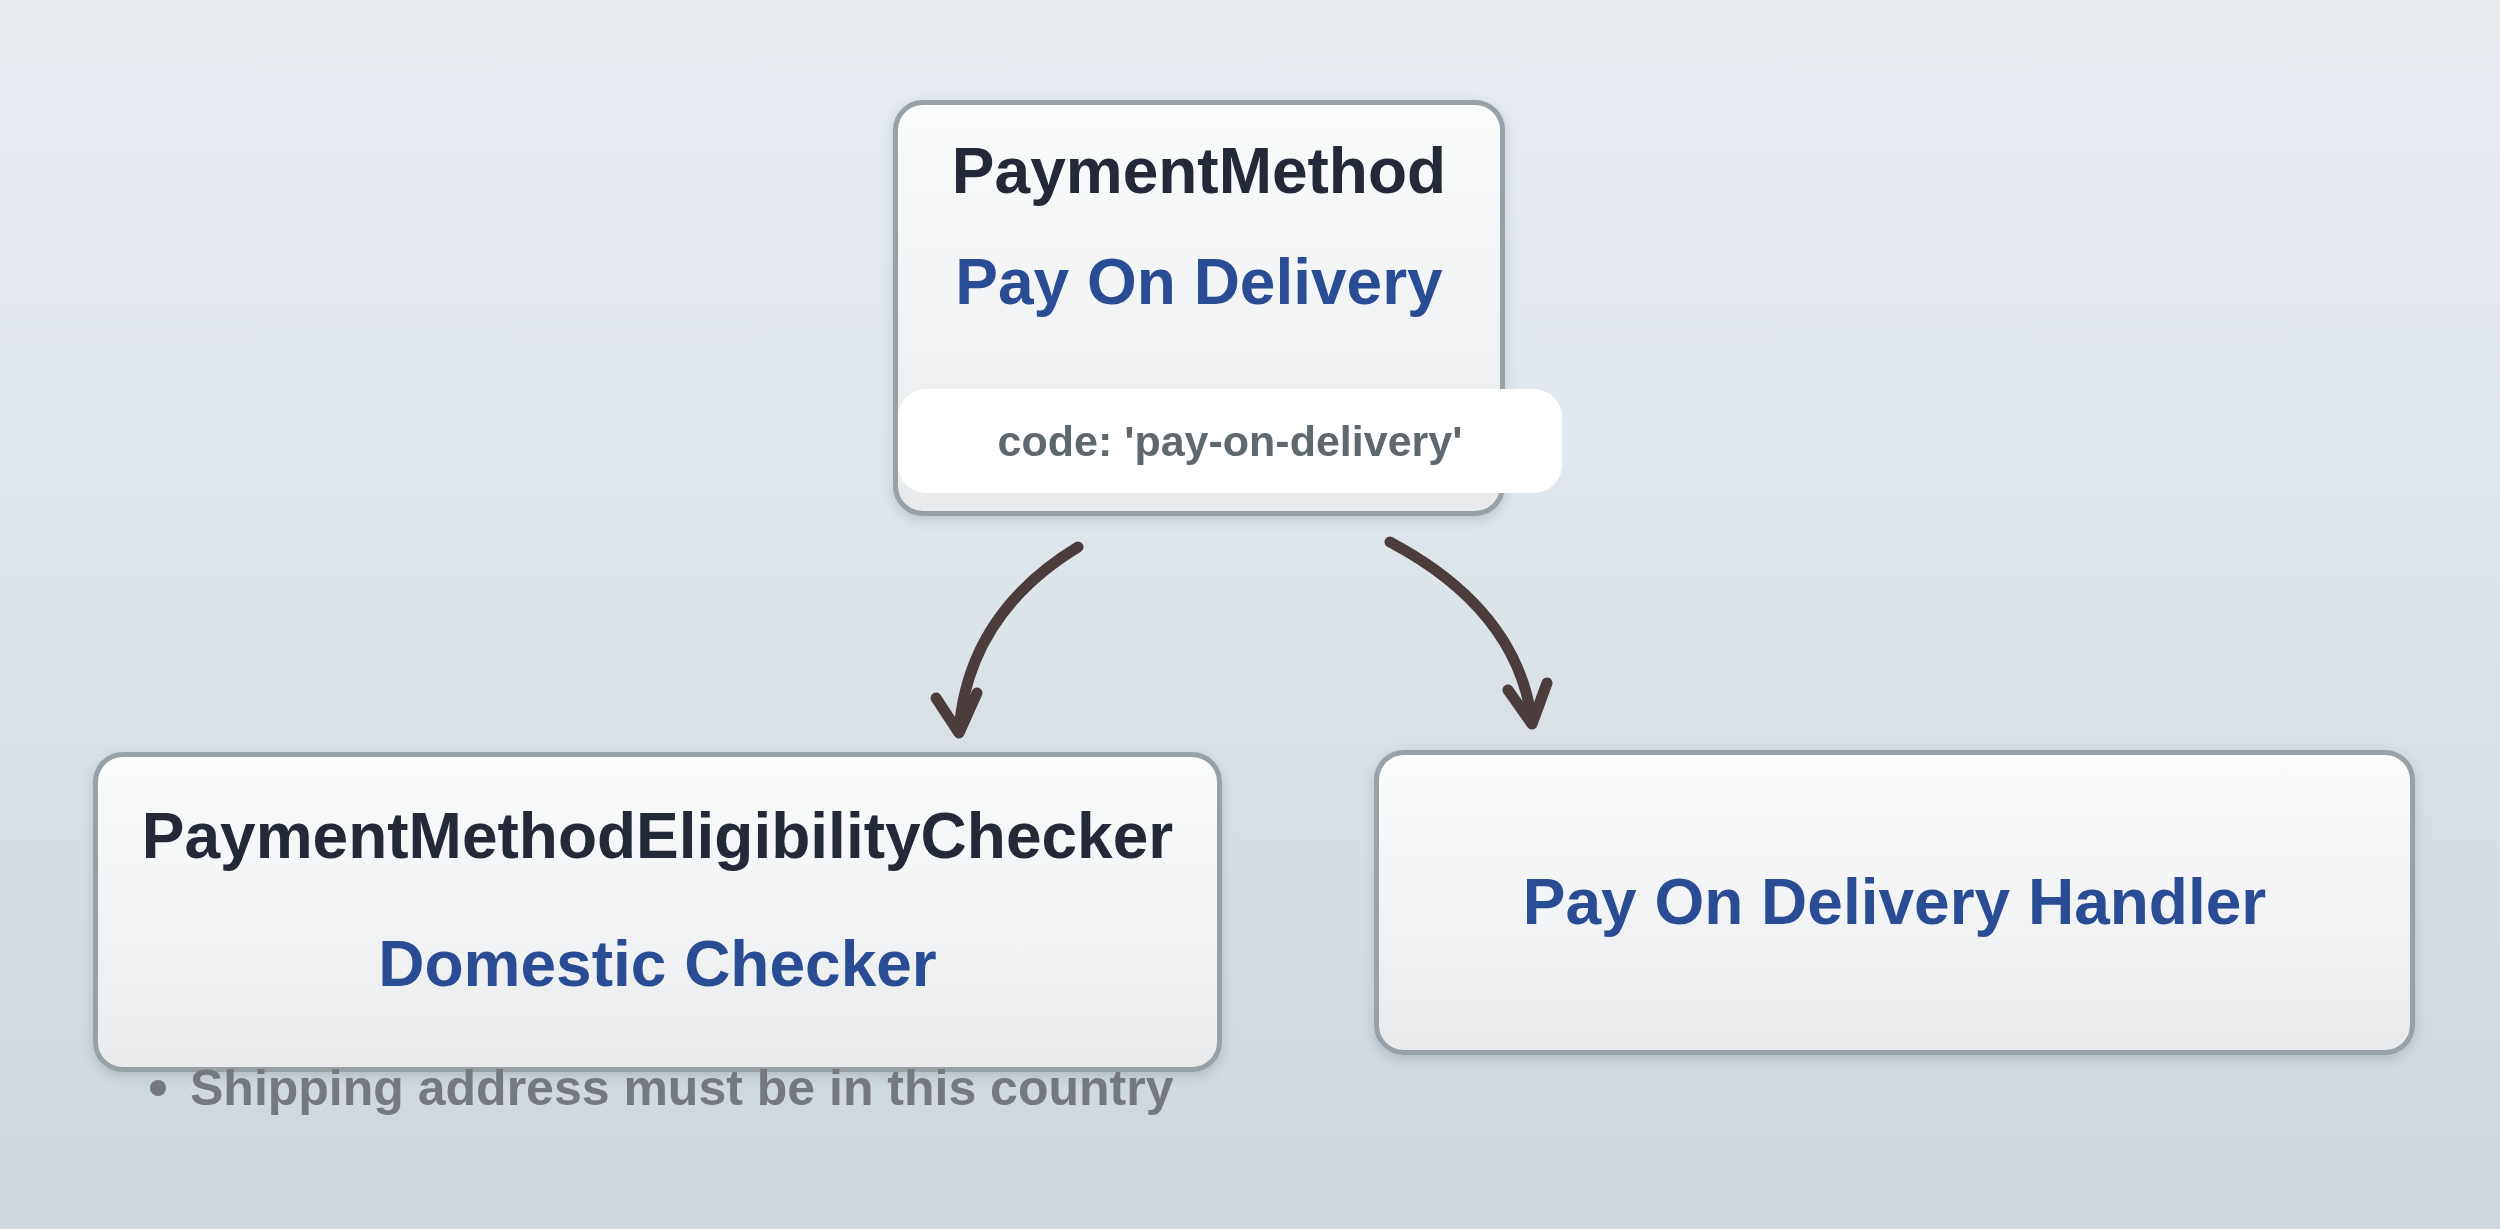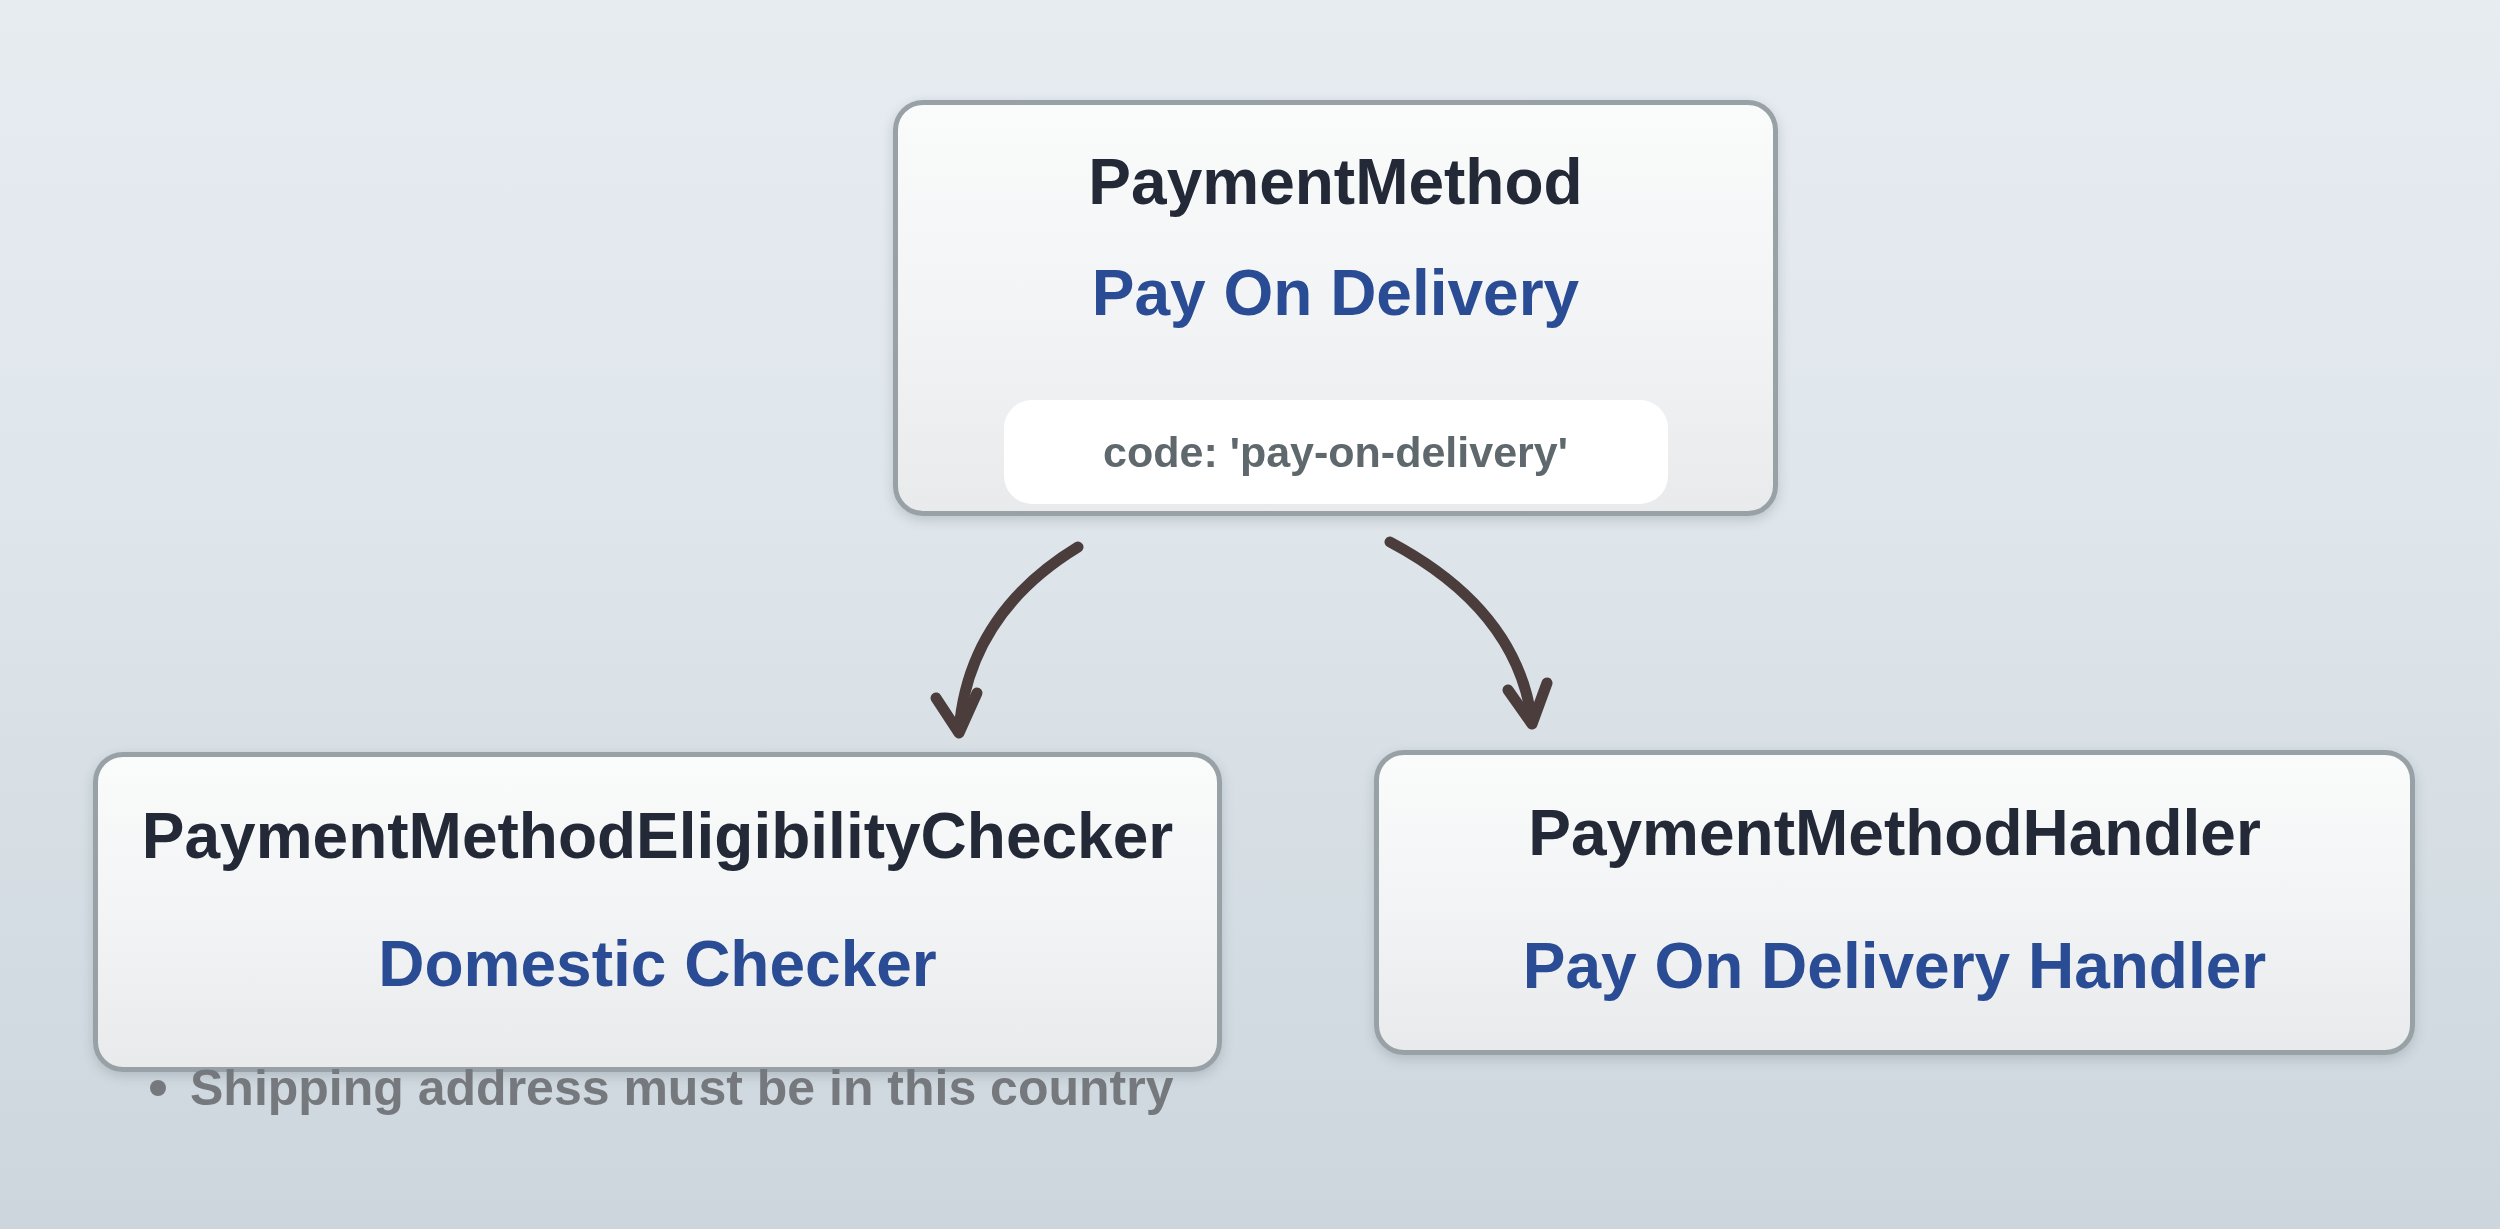--- a/index.html
+++ b/index.html
@@ -34,22 +34,22 @@
   .node-subtitle {
     font-size: 64px;
     font-weight: 700;
     color: #2a4c94;
     line-height: 1.0;
     white-space: nowrap;
   }
   
   .node-payment-method {
     left: 893px; top: 100px;
-    width: 885px; height: 416px;
-    padding-top: 45px;
+    width: 612px; height: 416px;
+    padding-top: 34px;
   }
   .node-payment-method .node-subtitle { margin-top: 47px; }
   .code-badge {
     margin: 75px auto 0 auto;
     width: 664px; height: 104px;
     background: #ffffff;
     border-radius: 28px;
     display: flex;
     align-items: center;
     justify-content: center;
@@ -139,17 +139,16 @@
   <div class="node node-eligibility">
     <div class="node-title">PaymentMethodEligibilityChecker</div>
     <div class="node-subtitle">Domestic Checker</div>
     <div class="bullet-row">
       <span class="bullet-dot"></span>
       <span class="bullet-text">Shipping address must be in this country</span>
     </div>
   </div>
 
   <div class="node node-handler">
-    <div class="node-title">PaymentMethodHandler</div>
     <div class="node-subtitle">Pay On Delivery Handler</div>
   </div>
 
 </div>
 
 </body></html>

